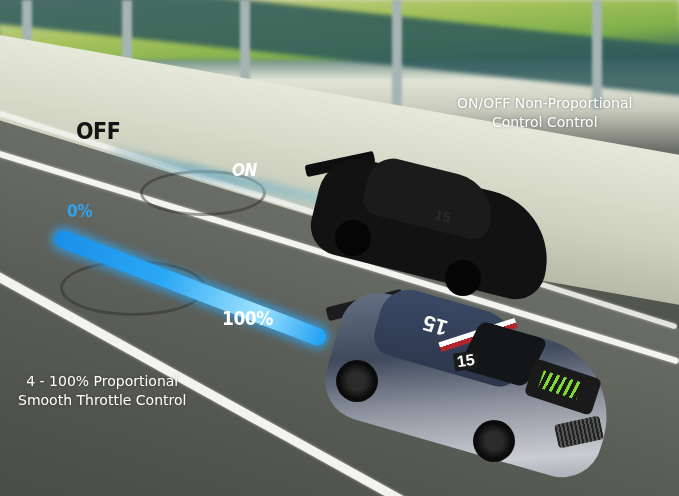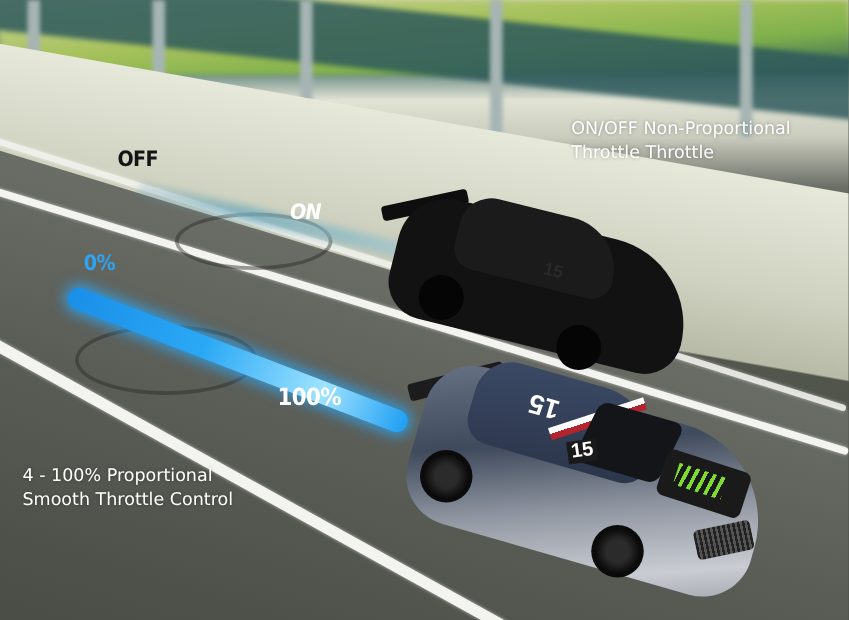--- a/index.html
+++ b/index.html
@@ -50,25 +50,25 @@
     .car-silver .wheel { position: absolute; width: 42px; height: 42px; background: radial-gradient(circle, #2b2b2b 30%, #0b0b0b 60%); border-radius: 50%; }
     .car-silver .grille { position: absolute; left: 238px; top: 140px; width: 46px; height: 24px; background: repeating-linear-gradient(90deg, #222 0 2px, #555 2px 4px); transform: rotate(-12deg); border-radius: 4px; }
     .car-silver .roofnum { position: absolute; left: 105px; top: 32px; color: #fff; font: bold 22px "Liberation Sans", sans-serif; transform: rotate(196deg); }
     .car-silver .doornum { position: absolute; left: 136px; top: 72px; color: #fff; background: #1a1a1a; padding: 0 3px; font: bold 16px "Liberation Sans", sans-serif; transform: rotate(-8deg); }
     .car-silver .stripe-band { position: absolute; left: 120px; top: 50px; width: 80px; height: 10px; background: linear-gradient(180deg,#fff 50%, #b4242c 50%); transform: rotate(-18deg); }
     
     .label { position: absolute; color: #ffffff; font-family: "DejaVu Sans", sans-serif; text-shadow: 0 0 3px rgba(0,0,0,.35); line-height: 19px; }
     .label.onoff { left: 457px; top: 94px; font-size: 14px; }
     .label.prop { left: 18px; top: 372px; font-size: 14px; }
     .tag { position: absolute; font-family: "DejaVu Sans Condensed", "DejaVu Sans", sans-serif; font-weight: bold; letter-spacing: -0.5px; }
-    .tag.off { left: 94px; top: 118px; font-size: 17px; color: #141414; }
+    .tag.off { left: 76px; top: 118px; font-size: 23px; color: #141414; }
     .tag.on { left: 232px; top: 160px; font-size: 17px; color: #ffffff; font-style: italic; }
     .tag.zero { left: 67px; top: 201px; font-size: 17px; color: #2fa3f0; }
     .tag.hundred { left: 222px; top: 307px; font-size: 19px; color: #ffffff; }
-    .line { display: block; }
+    .line { display: block; text-align: center; }
   </style>
 </head>
 <body>
 
 <div class="scene">
   <div class="grass"></div>
   <div class="fence-band"></div>
   <div class="post" style="left:22px"></div>
   <div class="post" style="left:122px"></div>
   <div class="post" style="left:240px"></div>
@@ -110,19 +110,19 @@
     <span class="doornum">15</span>
   </div>
 
   <span class="tag off">OFF</span>
   <span class="tag on">ON</span>
   <span class="tag zero">0%</span>
   <span class="tag hundred">100%</span>
 
   <div class="label onoff">
     <span class="line">ON/OFF Non-Proportional</span>
-    <span class="line">Throttle Throttle</span>
+    <span class="line">Control Control</span>
   </div>
   <div class="label prop">
     <span class="line">4 - 100% Proportional</span>
     <span class="line">Smooth Throttle Control</span>
   </div>
 </div>
 
 </body></html>

